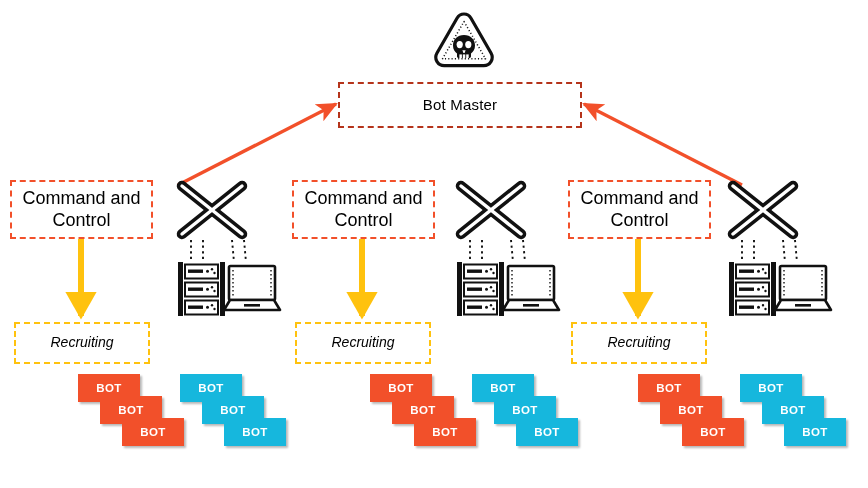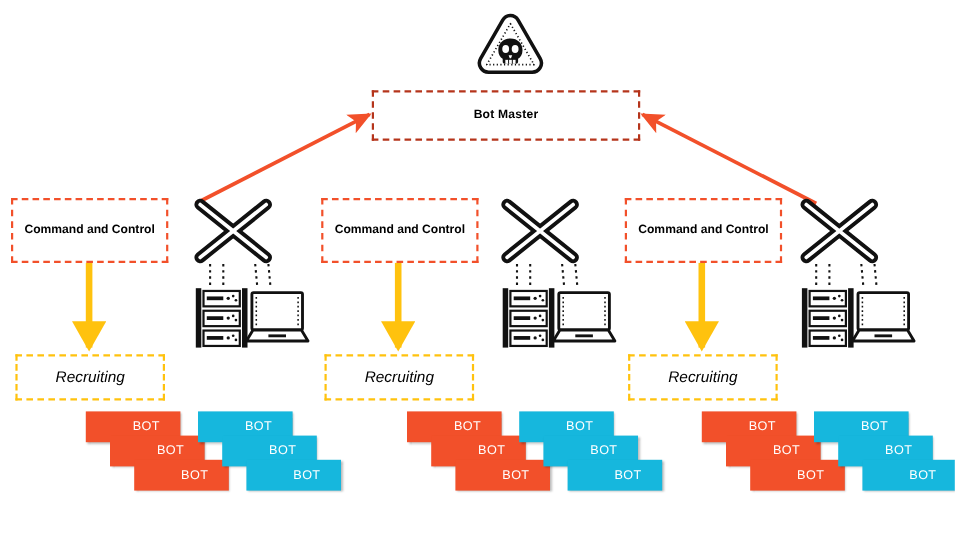--- a/index.html
+++ b/index.html
@@ -15,44 +15,43 @@
   
   .dashbox{
     position:absolute;box-sizing:border-box;
     display:flex;align-items:center;justify-content:center;
     text-align:center;
     color:#000;
     line-height:1.22;
   }
   .box-master{
     border:2.5px dashed #B5341B;
-    font-size:11px;font-weight:bold;
+    font-size:15px;font-weight:normal;
     letter-spacing:.2px;
     align-items:center;
   }
   .box-cc{
     border:2.5px dashed #F2502A;
-    font-size:11px;font-weight:bold;text-align:center;
+    font-size:18px;font-weight:normal;text-align:center;
   }
   .box-recruit{
     border:2.5px dashed #FFC20E;
     font-size:14px;font-weight:normal;font-style:italic;
   }
 
   
   .botgroup{position:absolute;}
   .bot{
     position:absolute;
     width:62px;height:28px;
     display:flex;align-items:center;justify-content:center;
     color:#ffffff;
-    font-size:11.5px;font-weight:normal;
+    font-size:11.5px;font-weight:bold;
     letter-spacing:.35px;
     box-shadow:1.5px 1.5px 2px rgba(0,0,0,0.28);
-    padding-left:24px;
   }
   .bot-red{background:#F2502A;}
   .bot-cyan{background:#16B7DD;}
 
   
   #art{position:absolute;left:0;top:0;width:868px;height:488px;pointer-events:none;}
 </style>
 </head>
 <body>
 

